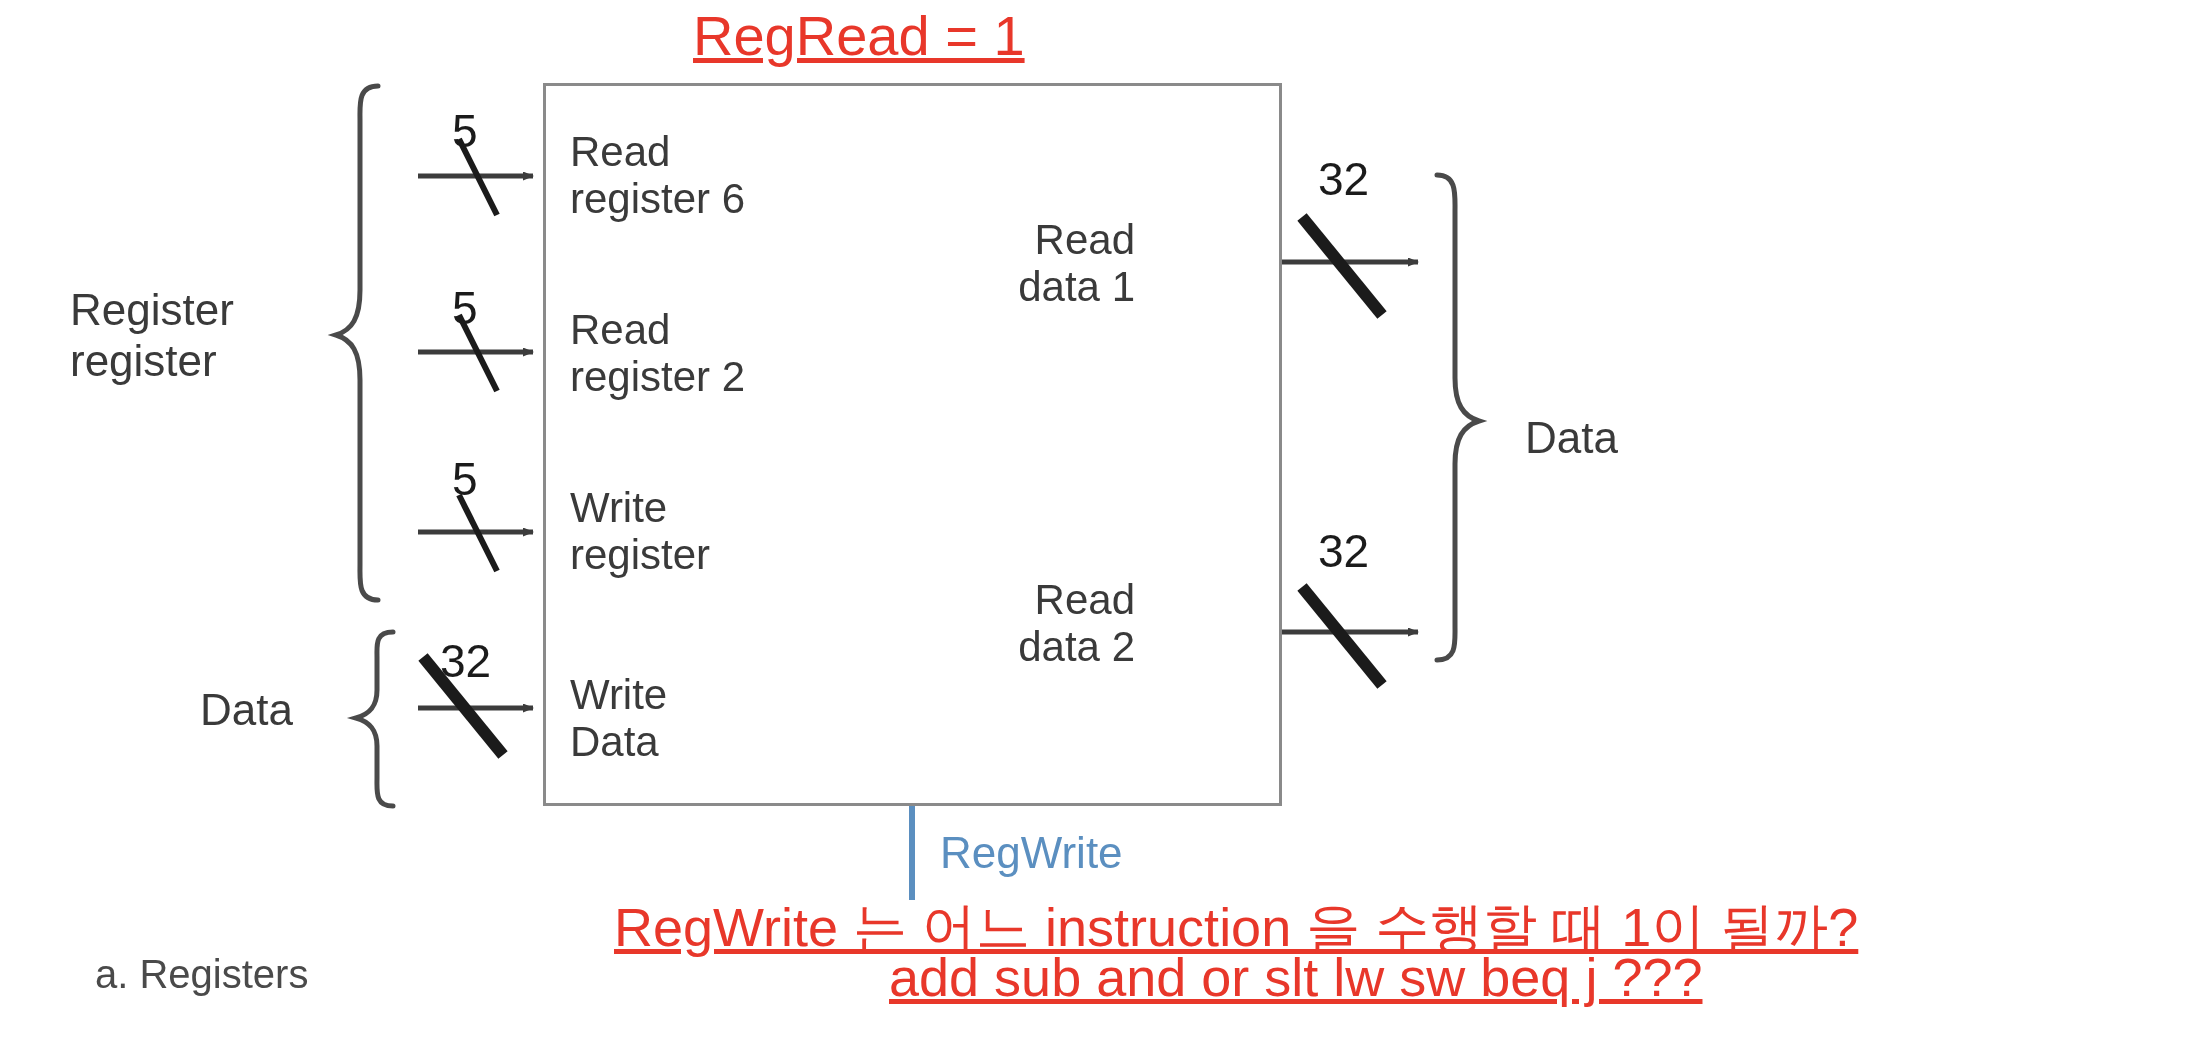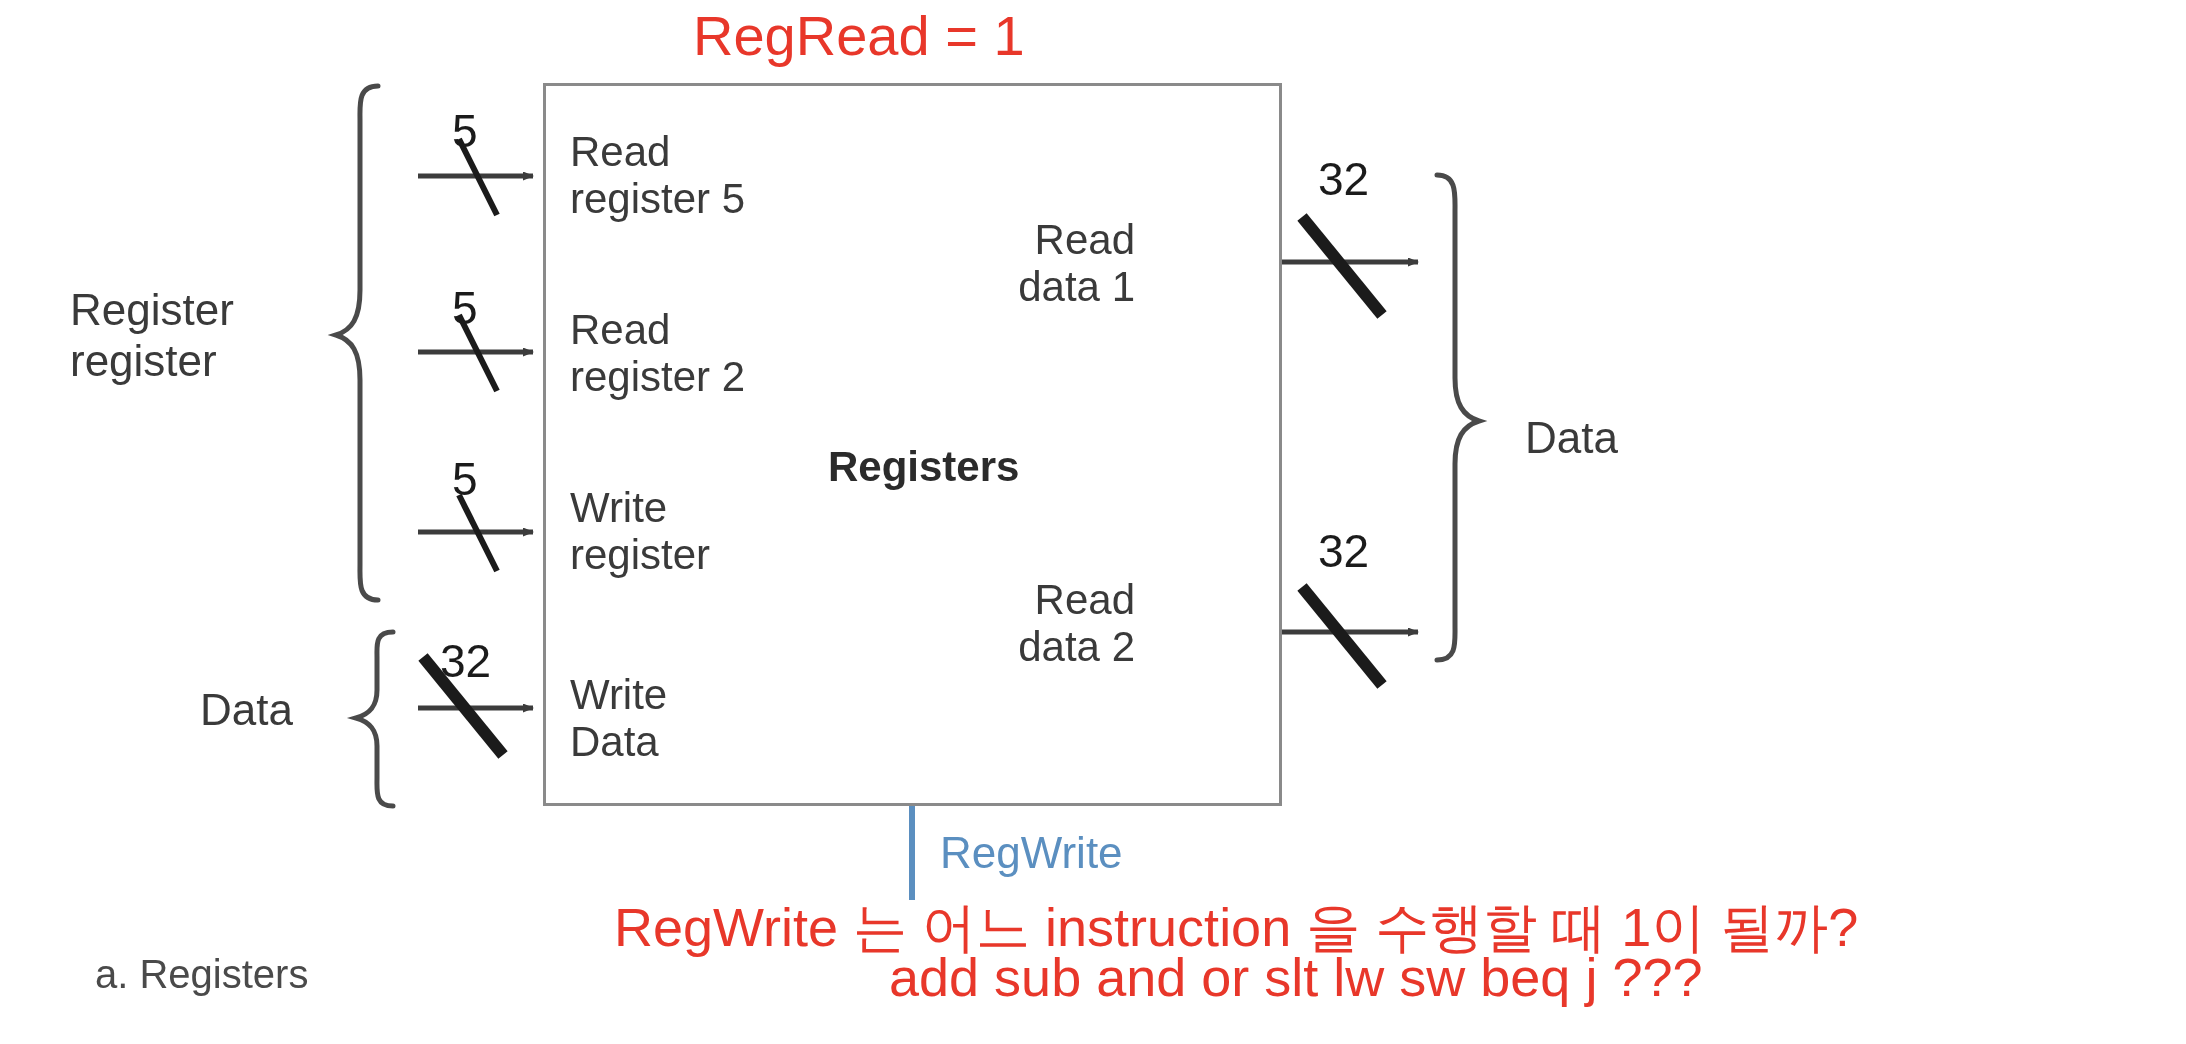--- a/index.html
+++ b/index.html
@@ -19,20 +19,21 @@
   }
   .abs { position: absolute; }
 
   
   .annot-red {
     color: #e8372a;
     font-size: 56px;
     line-height: 1.0;
     white-space: nowrap;
     font-family: "Liberation Sans", sans-serif;
+    text-decoration: underline;
   }
   #title-regread {
     left: 693px;
     top: 8px;
   }
   #q-line-1 {
     left: 614px;
     top: 900px;
     font-size: 54px;
   }
@@ -184,25 +185,24 @@
              C 1455 404, 1463 416, 1479 421
              C 1463 426, 1455 438, 1455 464
              L 1455 625
              C 1455 643, 1457 660, 1437 660" stroke="#4a4a4a" stroke-width="5" fill="none" stroke-linecap="round"></path>
 
     <line x1="912" y1="806" x2="912" y2="900" stroke="#5b8fc0" stroke-width="6" fill="none"></line>
   </svg>
 
   <div id="registers-box" class="abs"></div>
 
-  <div id="registers-title" class="abs">Registers</div>
 
   <div id="port-read-reg-1" class="abs port-label">
     <div>Read</div>
-    <div>register 5</div>
+    <div>register 6</div>
   </div>
 
   <div id="port-read-reg-2" class="abs port-label">
     <div>Read</div>
     <div>register 2</div>
   </div>
 
   <div id="port-write-reg" class="abs port-label">
     <div>Write</div>
     <div>register</div>

